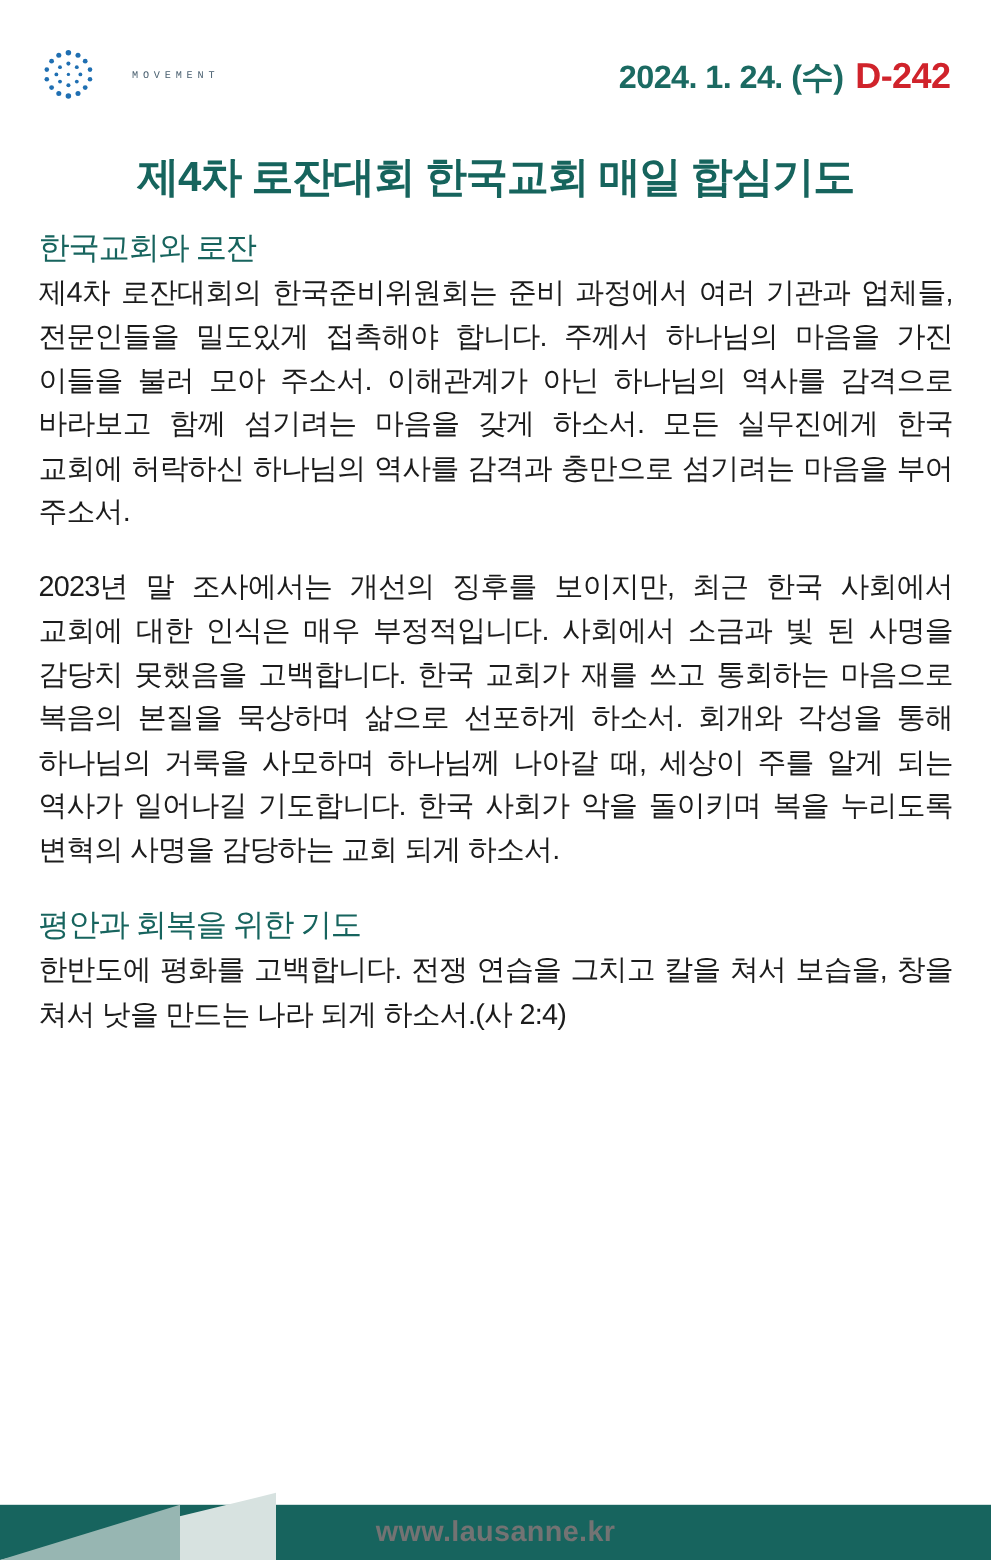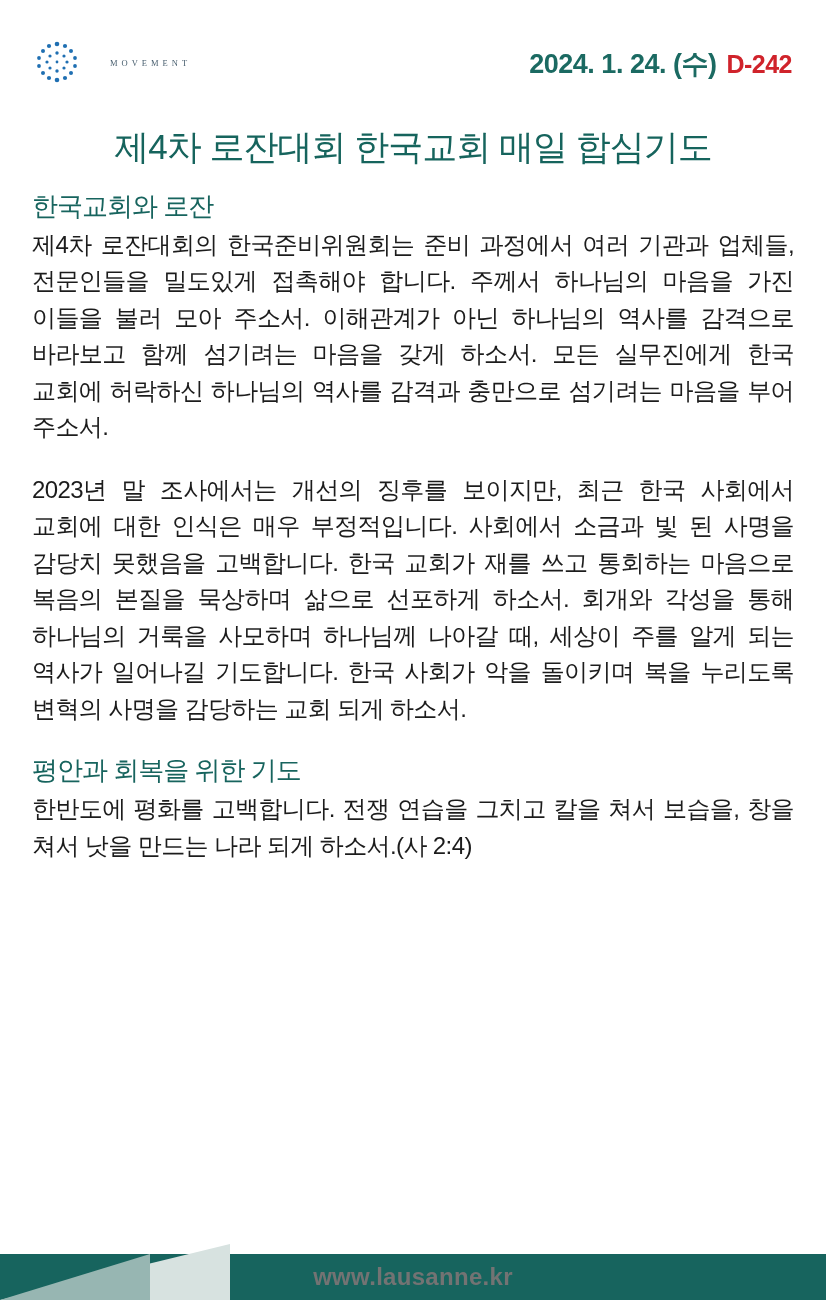--- a/index.html
+++ b/index.html
@@ -45,21 +45,21 @@
   }
   .logo-word {
     font-family: "DejaVu Serif", serif;
     font-style: italic;
     font-weight: bold;
     font-size: 30px;
     color: #1b2a3a;
     letter-spacing: 0.5px;
   }
   .logo-sub {
-    font-family: Liberation Serif, serif;
+    font-family: Liberation Mono, monospace;
     font-size: 8.5px;
     letter-spacing: 4px;
     color: #4a6070;
     margin-top: 3px;
     margin-left: 26px;
   }
 
   .date-block {
     display: flex;
     align-items: baseline;
@@ -67,31 +67,31 @@
     margin-top: 10px;
   }
   .date-main {
     font-size: 27px;
     font-weight: bold;
     color: #1b6a62;
     letter-spacing: -0.5px;
     text-align: right;
   }
   .date-dday {
-    font-size: 25px;
+    font-size: 30px;
     font-weight: bold;
     color: #d0232b;
     letter-spacing: -0.5px;
   }
 
   
   .doc-title {
     text-align: center;
     font-size: 35px;
-    font-weight: normal;
+    font-weight: bold;
     color: #16645d;
     letter-spacing: -1px;
     margin: 6px 0 18px 0;
   }
 
   
   .content {
     padding: 0 32px;
   }
   .section {

